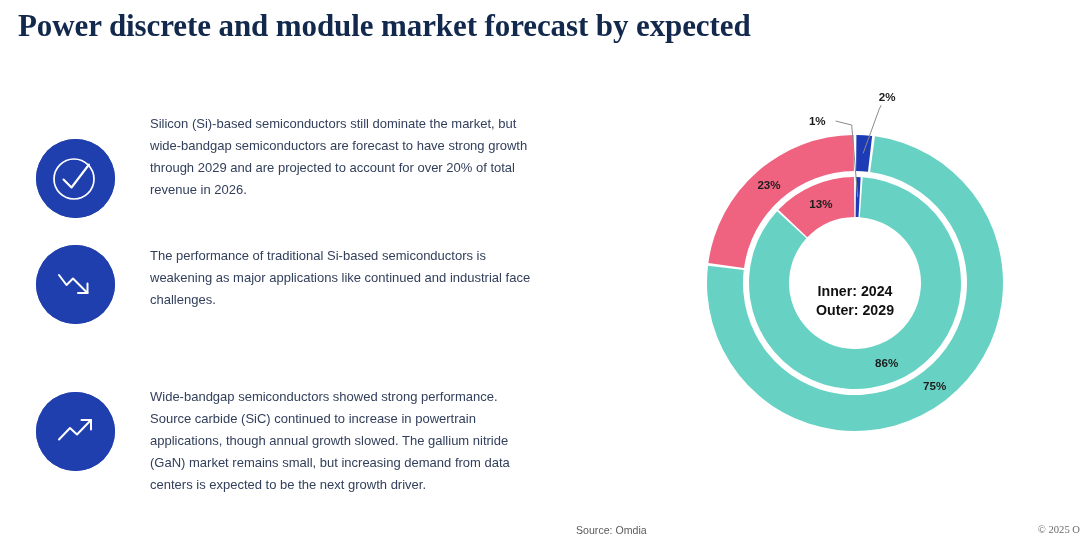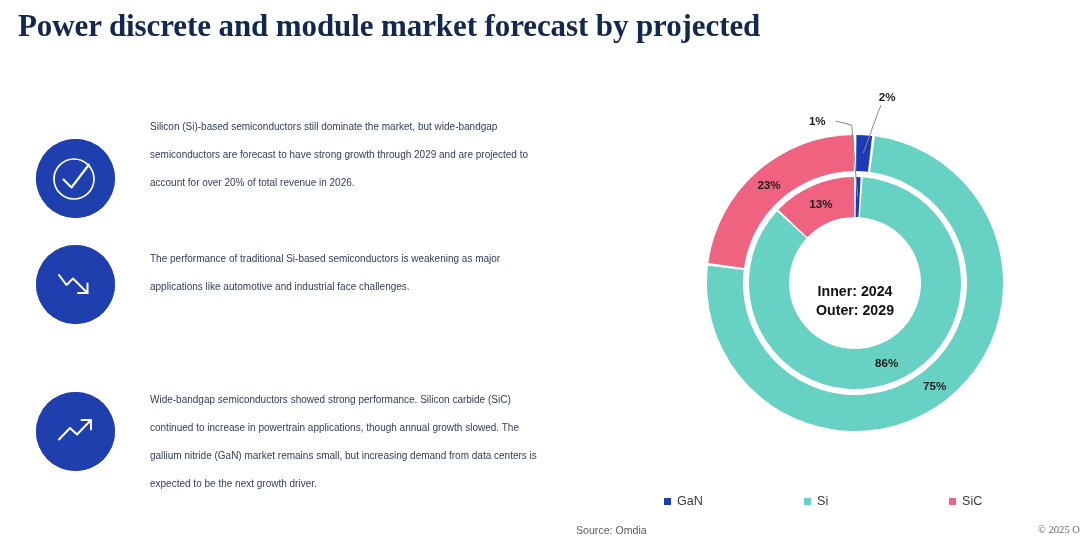--- a/index.html
+++ b/index.html
@@ -63,22 +63,22 @@
     display: block;
     width: 79px;
     height: 79px;
   }
 
   .insight-text {
     position: absolute;
     left: 114px;
     top: 10px;
     width: 392px;
-    font-size: 10px;
-    line-height: 28px;
+    font-size: 13px;
+    line-height: 22px;
     color: #33405c;
     font-weight: 400;
   }
   .insight-2 .insight-text { top: 0px; }
   .insight-3 .insight-text { top: 0px; }
 
   
   #chart-panel {
     position: absolute;
     left: 560px;
@@ -170,21 +170,21 @@
     top: 524px;
     font-size: 10.6px;
     color: #6a6a6a;
     white-space: nowrap;
     font-family: Liberation Serif, serif;
   }
 </style>
 </head>
 <body>
 
-<div id="page-title">Power discrete and module market forecast by projected</div>
+<div id="page-title">Power discrete and module market forecast by expected</div>
 
 <div id="insights">
 
   <div class="insight insight-1">
     <div class="badge">
       <svg viewBox="0 0 79 79" xmlns="http://www.w3.org/2000/svg">
         <circle cx="39.5" cy="39.5" r="39.5" fill="#1f3fae"></circle>
         <circle cx="38" cy="40" r="20" fill="#1f3fae" stroke="#ffffff" stroke-width="1.7"></circle>
         <path d="M27.5 40.5 L35.5 48.5 L53 25.5" fill="none" stroke="#ffffff" stroke-width="2.1" stroke-linecap="round" stroke-linejoin="round"></path>
       </svg>
@@ -193,32 +193,32 @@
   </div>
 
   <div class="insight insight-2">
     <div class="badge">
       <svg viewBox="0 0 79 79" xmlns="http://www.w3.org/2000/svg">
         <circle cx="39.5" cy="39.5" r="39.5" fill="#1f3fae"></circle>
         <path d="M23 30 L30.5 40 L37 33.5 L51.5 48" fill="none" stroke="#ffffff" stroke-width="2" stroke-linecap="round" stroke-linejoin="round"></path>
         <path d="M51.5 48 L51.5 38.5 M51.5 48 L42 48" fill="none" stroke="#ffffff" stroke-width="2" stroke-linecap="round" stroke-linejoin="round"></path>
       </svg>
     </div>
-    <div class="insight-text">The performance of traditional Si-based semiconductors is weakening as major applications like automotive and industrial face challenges.</div>
+    <div class="insight-text">The performance of traditional Si-based semiconductors is weakening as major applications like continued and industrial face challenges.</div>
   </div>
 
   <div class="insight insight-3">
     <div class="badge">
       <svg viewBox="0 0 79 79" xmlns="http://www.w3.org/2000/svg">
         <circle cx="39.5" cy="39.5" r="39.5" fill="#1f3fae"></circle>
         <path d="M23 47.5 L34 36 L41 42.5 L55 28" fill="none" stroke="#ffffff" stroke-width="2" stroke-linecap="round" stroke-linejoin="round"></path>
         <path d="M55 28 L55 37.5 M55 28 L45.5 28" fill="none" stroke="#ffffff" stroke-width="2" stroke-linecap="round" stroke-linejoin="round"></path>
       </svg>
     </div>
-    <div class="insight-text">Wide-bandgap semiconductors showed strong performance. Silicon carbide (SiC) continued to increase in powertrain applications, though annual growth slowed. The gallium nitride (GaN) market remains small, but increasing demand from data centers is expected to be the next growth driver.</div>
+    <div class="insight-text">Wide-bandgap semiconductors showed strong performance. Source carbide (SiC) continued to increase in powertrain applications, though annual growth slowed. The gallium nitride (GaN) market remains small, but increasing demand from data centers is expected to be the next growth driver.</div>
   </div>
 
 </div>
 
 <div id="chart-panel">
 
 
   <div id="donut-wrap">
     <svg id="donut-svg" viewBox="0 0 500 360" xmlns="http://www.w3.org/2000/svg">
       <g id="ring-outer">
@@ -241,31 +241,17 @@
           <text x="326.6587115308823" y="245.96077778638963" class="slice-label" text-anchor="middle">86%</text>
           <text x="260.8452814054089" y="87.07310219117761" class="slice-label" text-anchor="middle">13%</text>
           <text x="327.1627675388108" y="-19.743474695675303" class="slice-label" text-anchor="middle">2%</text>
           <text x="265.70132528071906" y="4.042435808547083" class="slice-label" text-anchor="end">1%</text>
         </g>
       <text class="center-label" x="295" y="175">Inner: 2024</text>
       <text class="center-label" x="295" y="194">Outer: 2029</text>
     </svg>
   </div>
 
-  <div id="legend">
-    <div class="legend-item legend-gan">
-      <span class="swatch" style="background: rgb(29, 59, 181);"></span>
-      <span>GaN</span>
-    </div>
-    <div class="legend-item legend-si">
-      <span class="swatch" style="background: rgb(103, 210, 196);"></span>
-      <span>Si</span>
-    </div>
-    <div class="legend-item legend-sic">
-      <span class="swatch" style="background: rgb(239, 98, 128);"></span>
-      <span>SiC</span>
-    </div>
-  </div>
 
 </div>
 
 <div id="source-note">Source: Omdia</div>
 <div id="copyright">© 2025 O</div>
 
 </body></html>

